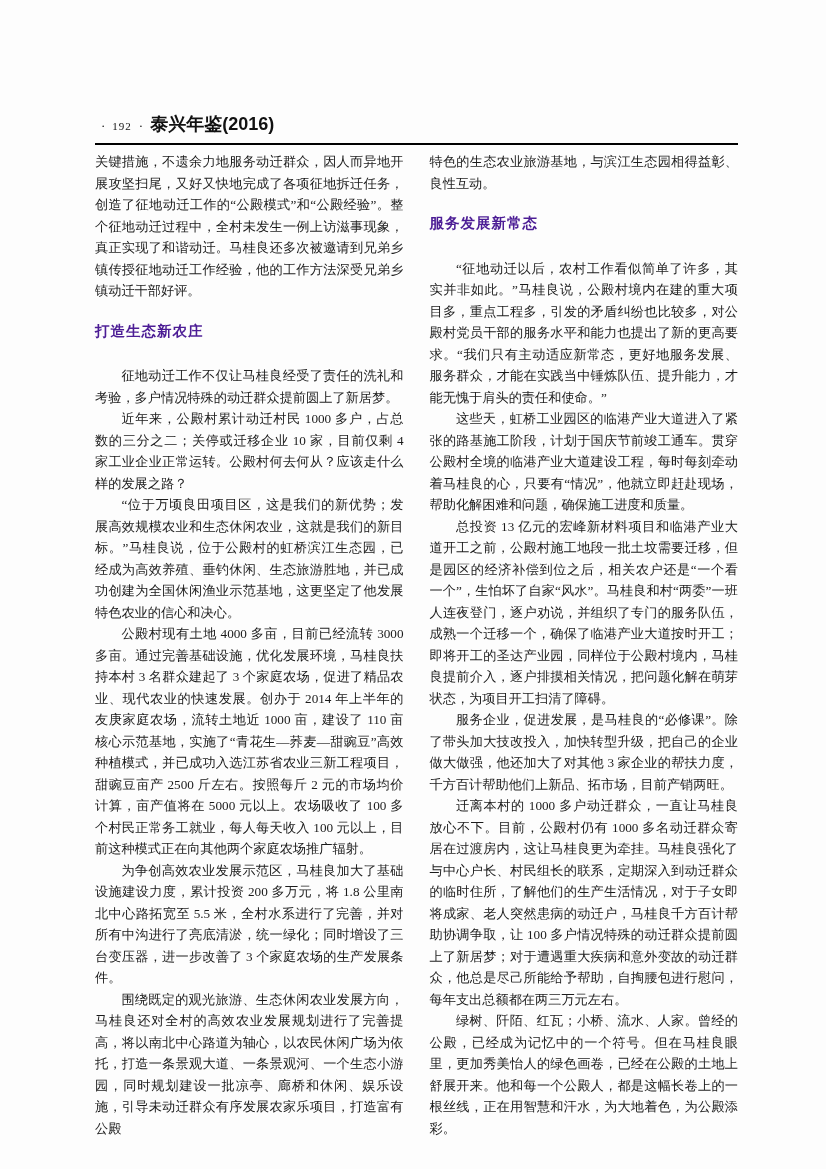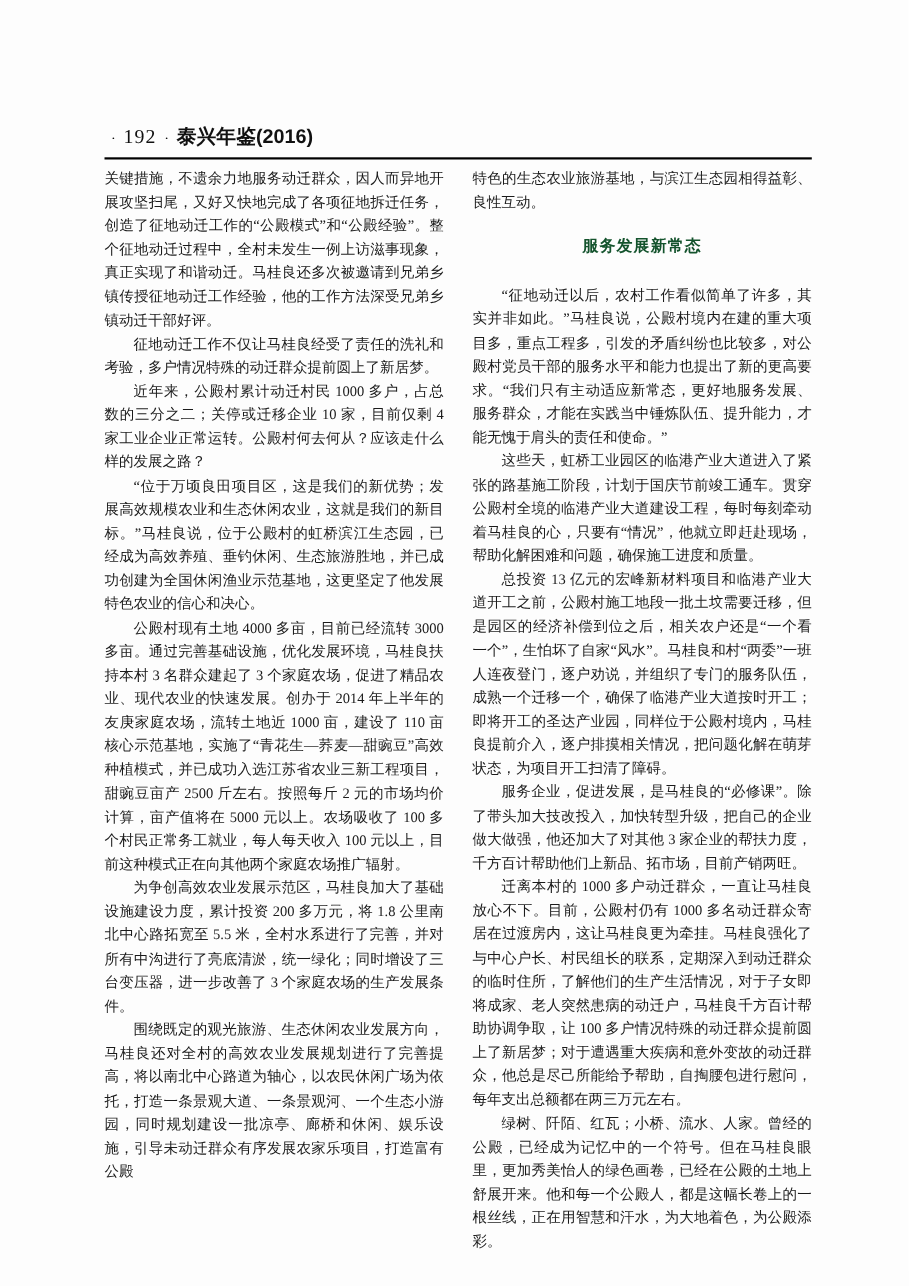--- a/index.html
+++ b/index.html
@@ -29,21 +29,21 @@
     font-size: 14px;
     line-height: 16px;
     color: #111;
     padding-left: 6px;
   }
   .page-header .dot {
     font-size: 13px;
   }
   .page-header .pagenum {
     font-family: "Liberation Serif", "DejaVu Serif", serif;
-    font-size: 18px;
+    font-size: 11px;
     letter-spacing: 1px;
   }
   .page-header .booktitle {
     font-family: "Liberation Sans", "DejaVu Sans", sans-serif;
     font-weight: 700;
     font-size: 18px;
   }
   .header-rule {
     height: 2px;
     background: #000;
@@ -63,25 +63,24 @@
     color: #1b1b1b;
   }
   .col p {
     margin: 0;
     text-indent: 2em;
   }
   .col p.cont {
     text-indent: 0;
   }
   h3.sec {
-    font-family: Liberation Serif, serif;
+    font-family: Liberation Mono, monospace;
     font-size: 14.5px;
     font-weight: 700;
-    text-align: center;
-    color: #14532d;
+    color: #4c1d95;
     margin: 20px 0 22px 0;
     letter-spacing: 1px;
   }
 </style>
 </head>
 <body>
 
 <div class="page">
   <div class="content">
 
@@ -91,20 +90,21 @@
       <span class="dot">·</span>
       <span class="booktitle">泰兴年鉴(2016)</span>
     </div>
 
     <div class="header-rule"></div>
 
     <div class="columns">
 
       <div class="col">
         <p class="cont">关键措施，不遗余力地服务动迁群众，因人而异地开展攻坚扫尾，又好又快地完成了各项征地拆迁任务，创造了征地动迁工作的“公殿模式”和“公殿经验”。整个征地动迁过程中，全村未发生一例上访滋事现象，真正实现了和谐动迁。马桂良还多次被邀请到兄弟乡镇传授征地动迁工作经验，他的工作方法深受兄弟乡镇动迁干部好评。</p>
+        <h3 class="sec">打造生态新农庄</h3>
         <p>征地动迁工作不仅让马桂良经受了责任的洗礼和考验，多户情况特殊的动迁群众提前圆上了新居梦。</p>
         <p>近年来，公殿村累计动迁村民 1000 多户，占总数的三分之二；关停或迁移企业 10 家，目前仅剩 4 家工业企业正常运转。公殿村何去何从？应该走什么样的发展之路？</p>
         <p>“位于万顷良田项目区，这是我们的新优势；发展高效规模农业和生态休闲农业，这就是我们的新目标。”马桂良说，位于公殿村的虹桥滨江生态园，已经成为高效养殖、垂钓休闲、生态旅游胜地，并已成功创建为全国休闲渔业示范基地，这更坚定了他发展特色农业的信心和决心。</p>
         <p>公殿村现有土地 4000 多亩，目前已经流转 3000 多亩。通过完善基础设施，优化发展环境，马桂良扶持本村 3 名群众建起了 3 个家庭农场，促进了精品农业、现代农业的快速发展。创办于 2014 年上半年的友庚家庭农场，流转土地近 1000 亩，建设了 110 亩核心示范基地，实施了“青花生—荞麦—甜豌豆”高效种植模式，并已成功入选江苏省农业三新工程项目，甜豌豆亩产 2500 斤左右。按照每斤 2 元的市场均价计算，亩产值将在 5000 元以上。农场吸收了 100 多个村民正常务工就业，每人每天收入 100 元以上，目前这种模式正在向其他两个家庭农场推广辐射。</p>
         <p>为争创高效农业发展示范区，马桂良加大了基础设施建设力度，累计投资 200 多万元，将 1.8 公里南北中心路拓宽至 5.5 米，全村水系进行了完善，并对所有中沟进行了亮底清淤，统一绿化；同时增设了三台变压器，进一步改善了 3 个家庭农场的生产发展条件。</p>
         <p>围绕既定的观光旅游、生态休闲农业发展方向，马桂良还对全村的高效农业发展规划进行了完善提高，将以南北中心路道为轴心，以农民休闲广场为依托，打造一条景观大道、一条景观河、一个生态小游园，同时规划建设一批凉亭、廊桥和休闲、娱乐设施，引导未动迁群众有序发展农家乐项目，打造富有公殿</p>
       </div>
 
       <div class="col">
         <p class="cont">特色的生态农业旅游基地，与滨江生态园相得益彰、良性互动。</p>

